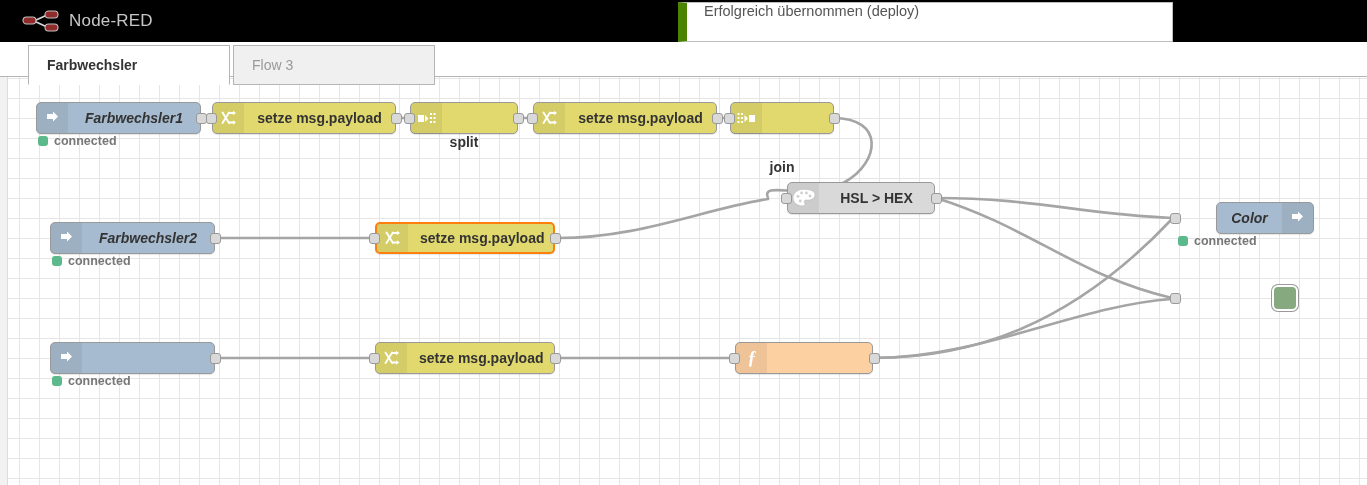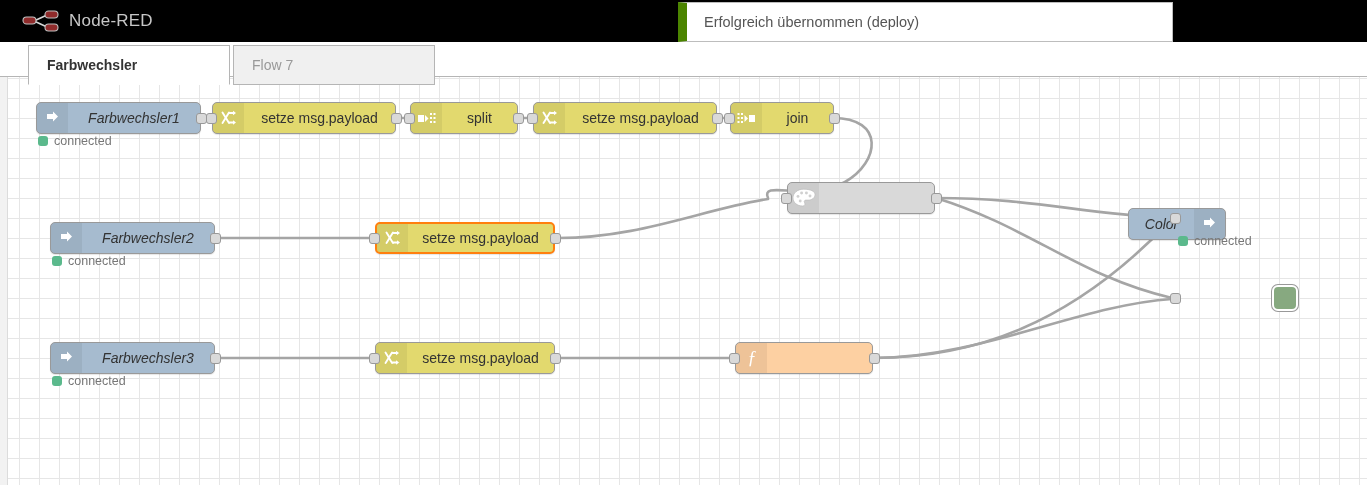--- a/index.html
+++ b/index.html
@@ -25,21 +25,21 @@
     white-space: nowrap;
   }
 
   
   #notification {
     position: absolute; left: 678px; top: 2px;
     width: 495px; height: 40px;
     background: #fff;
     border: 1px solid #bdbdbd;
     border-left: 9px solid #4b8400;
-    display: flex; align-items: center;
+    display: flex; align-items: flex-start;
     box-shadow: 0 1px 2px rgba(0,0,0,.25);
   }
   #notification-text {
     font-size: 14.5px; color: #555; padding-left: 17px;
     white-space: nowrap;
   }
 
   
   #tabbar {
     position: absolute; left: 0; top: 42px;
@@ -70,20 +70,21 @@
   #canvas {
     position: absolute; left: 0; top: 77px;
     width: 1367px; height: 408px;
     background-color: #fff;
     background-image:
       linear-gradient(to right, #e6e6e6 1px, transparent 1px),
       linear-gradient(to bottom, #e6e6e6 1px, transparent 1px);
     background-size: 20px 20px;
     background-position: -1px 1px;
     overflow: hidden;
+    font-weight: bold;
   }
   #canvas-left-edge {
     position: absolute; left: 0; top: 0; width: 8px; height: 408px;
     background: #f2f2f2; border-right: 1px solid #dcdcdc;
   }
   #wire-layer { position: absolute; left: 0; top: 0; width: 1367px; height: 408px; }
 
   
   .node {
     position: absolute; height: 32px;
@@ -104,21 +105,21 @@
     flex: 1; display: flex; align-items: center;
     font-size: 14px; color: #333;
     padding: 0 12px; white-space: nowrap;
   }
   .node-label.center { justify-content: center; }
   .node-label.italic { font-style: italic; }
 
   
   .n-mqtt     { background: #a6bbcf; }
   .n-change   { background: #e2d96e; }
-  .n-split    { background: #e2d96e; }
+  .n-split    { background: #e2d96e; flex-direction: column; }
   .n-grey     { background: #d9d9d9; }
   .n-function { background: #fdd0a2; }
   .n-debug    { background: #87a980; }
 
   
   .port {
     position: absolute;
     width: 11px; height: 11px;
     background: #d9d9d9;
     border: 1px solid #999;
@@ -164,21 +165,21 @@
 
 <div id="notification">
   <span id="notification-text">Erfolgreich übernommen (deploy)</span>
 </div>
 
 <div id="tabbar">
   <div class="tab" id="tab-farbwechsler">
     <span>Farbwechsler</span>
   </div>
   <div class="tab" id="tab-flow3">
-    <span>Flow 7</span>
+    <span>Flow 3</span>
   </div>
 </div>
 
 <div id="canvas">
   <div id="canvas-left-edge"></div>
 
   <svg id="wire-layer">
     <g fill="none" stroke="#a5a5a5" stroke-width="2.6" stroke-linecap="round">
       <path d="M 200,41 L 212,41"></path>
       <path d="M 395,41 L 410,41"></path>
@@ -259,21 +260,21 @@
         </g>
         <path d="M13 1.8 l3 2.2 -3 2.2 Z" fill="#fff"></path>
         <path d="M13 11.3 l3 2.2 -3 2.2 Z" fill="#fff"></path>
       </svg>
     </div>
     <div class="node-label center">setze msg.payload</div>
   </div>
   <div class="port" style="left:527px; top:36px;"></div>
   <div class="port" style="left:712px; top:36px;"></div>
 
-  <div class="node n-split" style="left:730px; top:25px; width:104px;">
+  <div class="node n-split" style="left:730px; top:25px; width:104px;gap:25px;">
     <div class="node-icon left">
       <svg width="19" height="15" viewBox="0 0 19 15">
         <g fill="#fff">
           <rect x="0.5" y="2" width="2" height="2"></rect>
             <rect x="4" y="2" width="2" height="2"></rect>
           <rect x="0.5" y="6" width="2" height="2"></rect>
             <rect x="4" y="6" width="2" height="2"></rect>
           <rect x="0.5" y="10" width="2" height="2"></rect>
             <rect x="4" y="10" width="2" height="2"></rect>
         </g>
@@ -317,21 +318,20 @@
   </div>
   <div class="port" style="left:369px; top:156px;"></div>
   <div class="port" style="left:550px; top:156px;"></div>
 
   <div class="node n-mqtt" style="left:50px; top:265px; width:165px;">
     <div class="node-icon left">
       <svg width="17" height="17" viewBox="0 0 17 17">
         <path d="M3 4 h6 v-2.5 l5 5 -5 5 V9 H3 Z" fill="#fff"></path>
       </svg>
     </div>
-    <div class="node-label italic center">Farbwechsler3</div>
   </div>
   <div class="port" style="left:210px; top:276px;"></div>
   <div class="status" style="left:52px; top:297px;">
     <span class="status-dot"></span>
     <span>connected</span>
   </div>
 
   <div class="node n-change" style="left:375px; top:265px; width:180px;">
     <div class="node-icon left">
       <svg width="18" height="18" viewBox="0 0 18 18">
@@ -356,35 +356,36 @@
         <path d="M11.5 1.2 C5.4 1.2 1 5 1 9.8 c0 4.6 4 8.2 9.5 8.2 1.6 0 2.5-.9 2.5-2 0-1-.8-1.5-.8-2.4 0-.9.8-1.5 1.8-1.5h2.1c4 0 6.9-2.3 6.9-5.6 0-3.2-4.4-5.3-11.5-5.3Z" fill="#fff" stroke="#bbb" stroke-width=".7"></path>
         <g fill="#d0d0d0">
           <circle cx="6.0" cy="8.4" r="1.45"></circle>
           <circle cx="9.6" cy="5.0" r="1.45"></circle>
           <circle cx="14.4" cy="5.0" r="1.45"></circle>
           <circle cx="18.0" cy="8.0" r="1.45"></circle>
           <circle cx="8.2" cy="13.0" r="1.45"></circle>
         </g>
       </svg>
     </div>
+    <div class="node-label center">HSL &gt; HEX</div>
   </div>
   <div class="port" style="left:781px; top:116px;"></div>
   <div class="port" style="left:931px; top:116px;"></div>
 
   <div class="node n-function" style="left:735px; top:265px; width:138px;">
     <div class="node-icon left">
       <svg width="16" height="20" viewBox="0 0 16 20">
         <text x="8" y="16" font-family="'Liberation Serif', serif" font-style="italic" font-size="18" fill="#fff" text-anchor="middle">ƒ</text>
       </svg>
     </div>
   </div>
   <div class="port" style="left:729px; top:276px;"></div>
   <div class="port" style="left:869px; top:276px;"></div>
 
-  <div class="node n-mqtt" style="left:1128px; top:125px; width:98px;margin-top:6px;">
+  <div class="node n-mqtt" style="left:1216px; top:125px; width:98px;">
     <div class="node-label italic center">Color</div>
     <div class="node-icon right">
       <svg width="17" height="17" viewBox="0 0 17 17">
         <path d="M3 4 h6 v-2.5 l5 5 -5 5 V9 H3 Z" fill="#fff"></path>
       </svg>
     </div>
   </div>
   <div class="port" style="left:1170px; top:136px;"></div>
   <div class="status" style="left:1178px; top:157px;">
     <span class="status-dot"></span>

